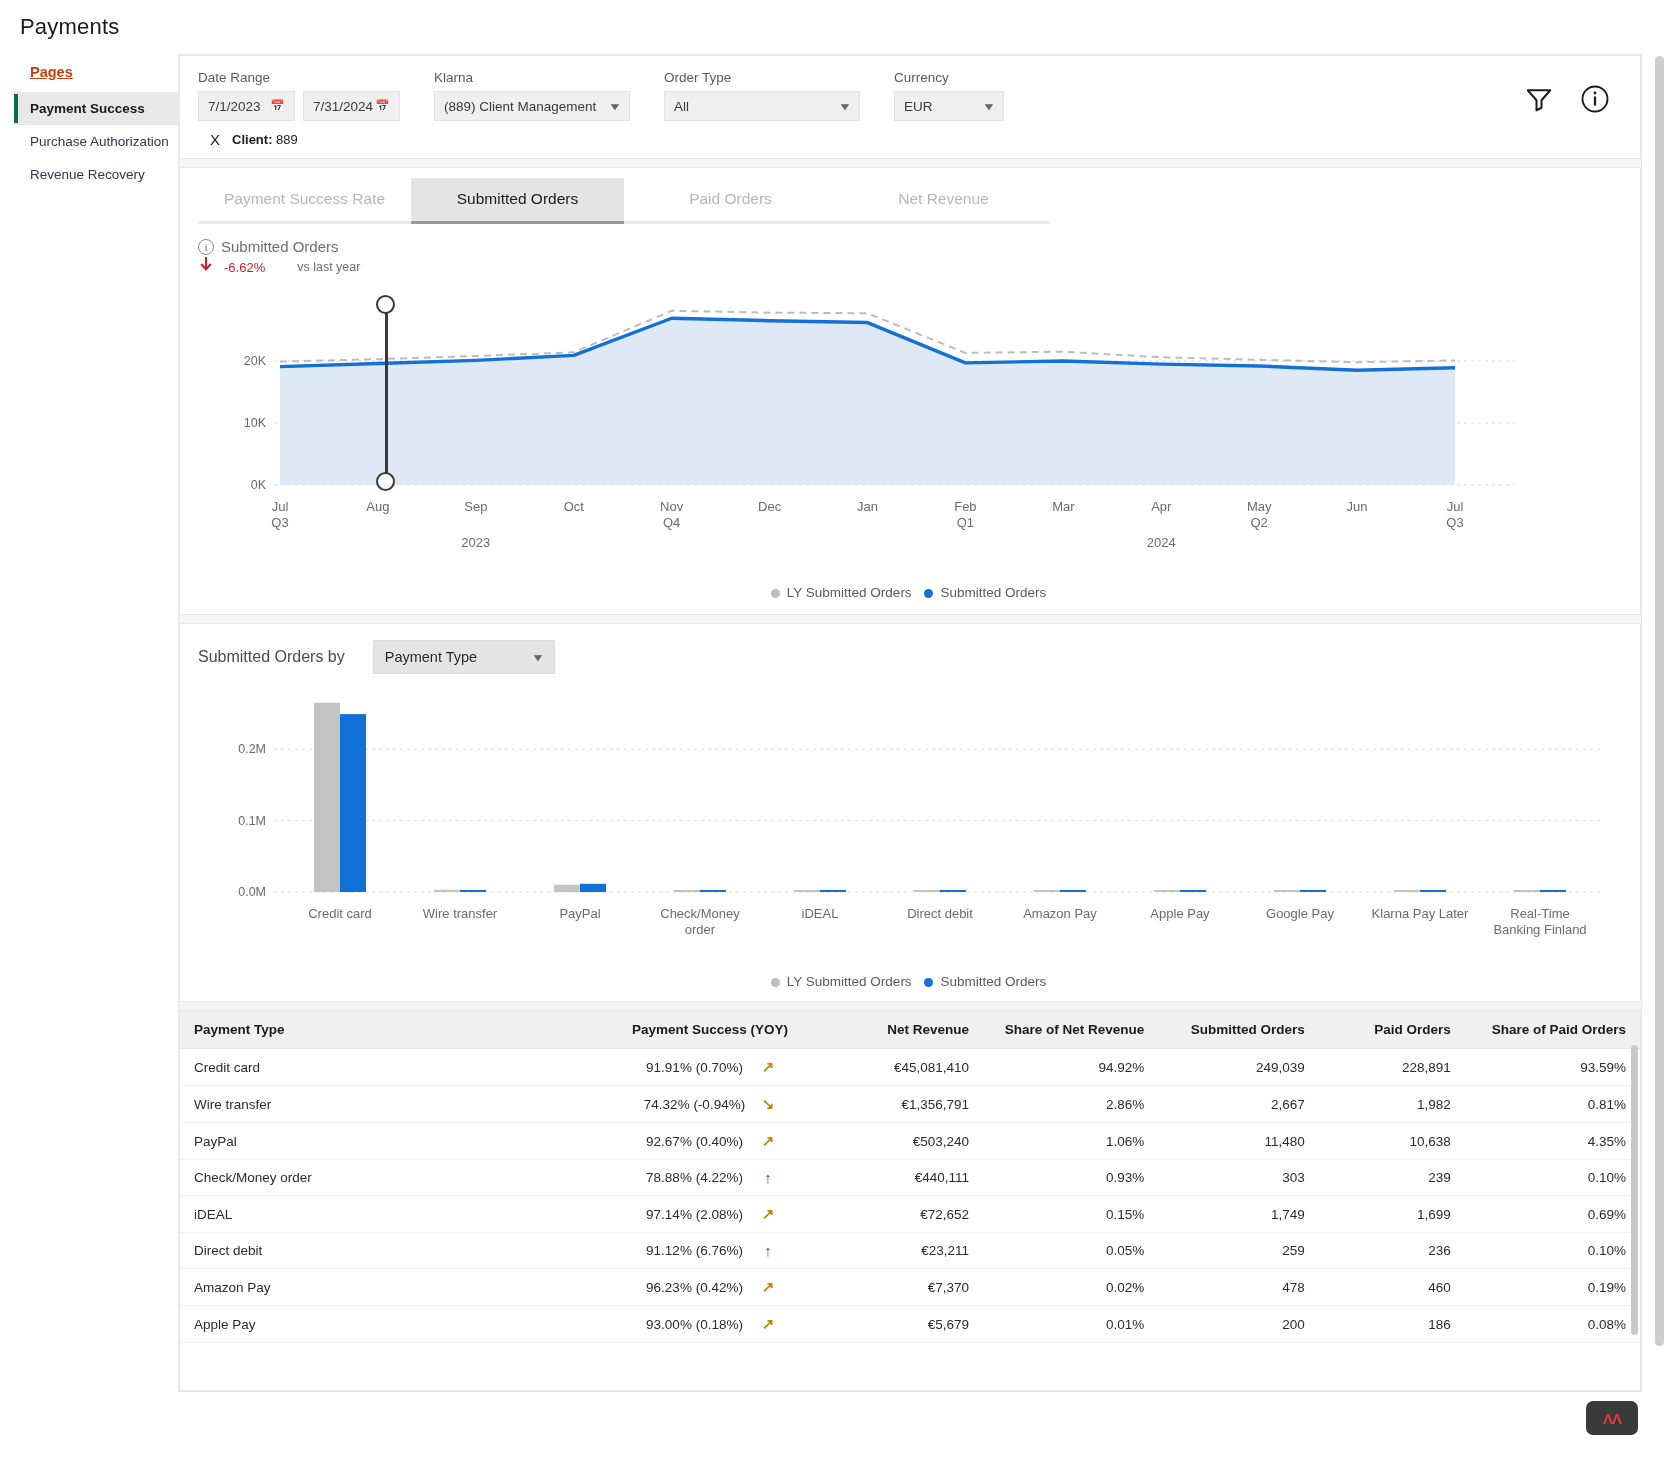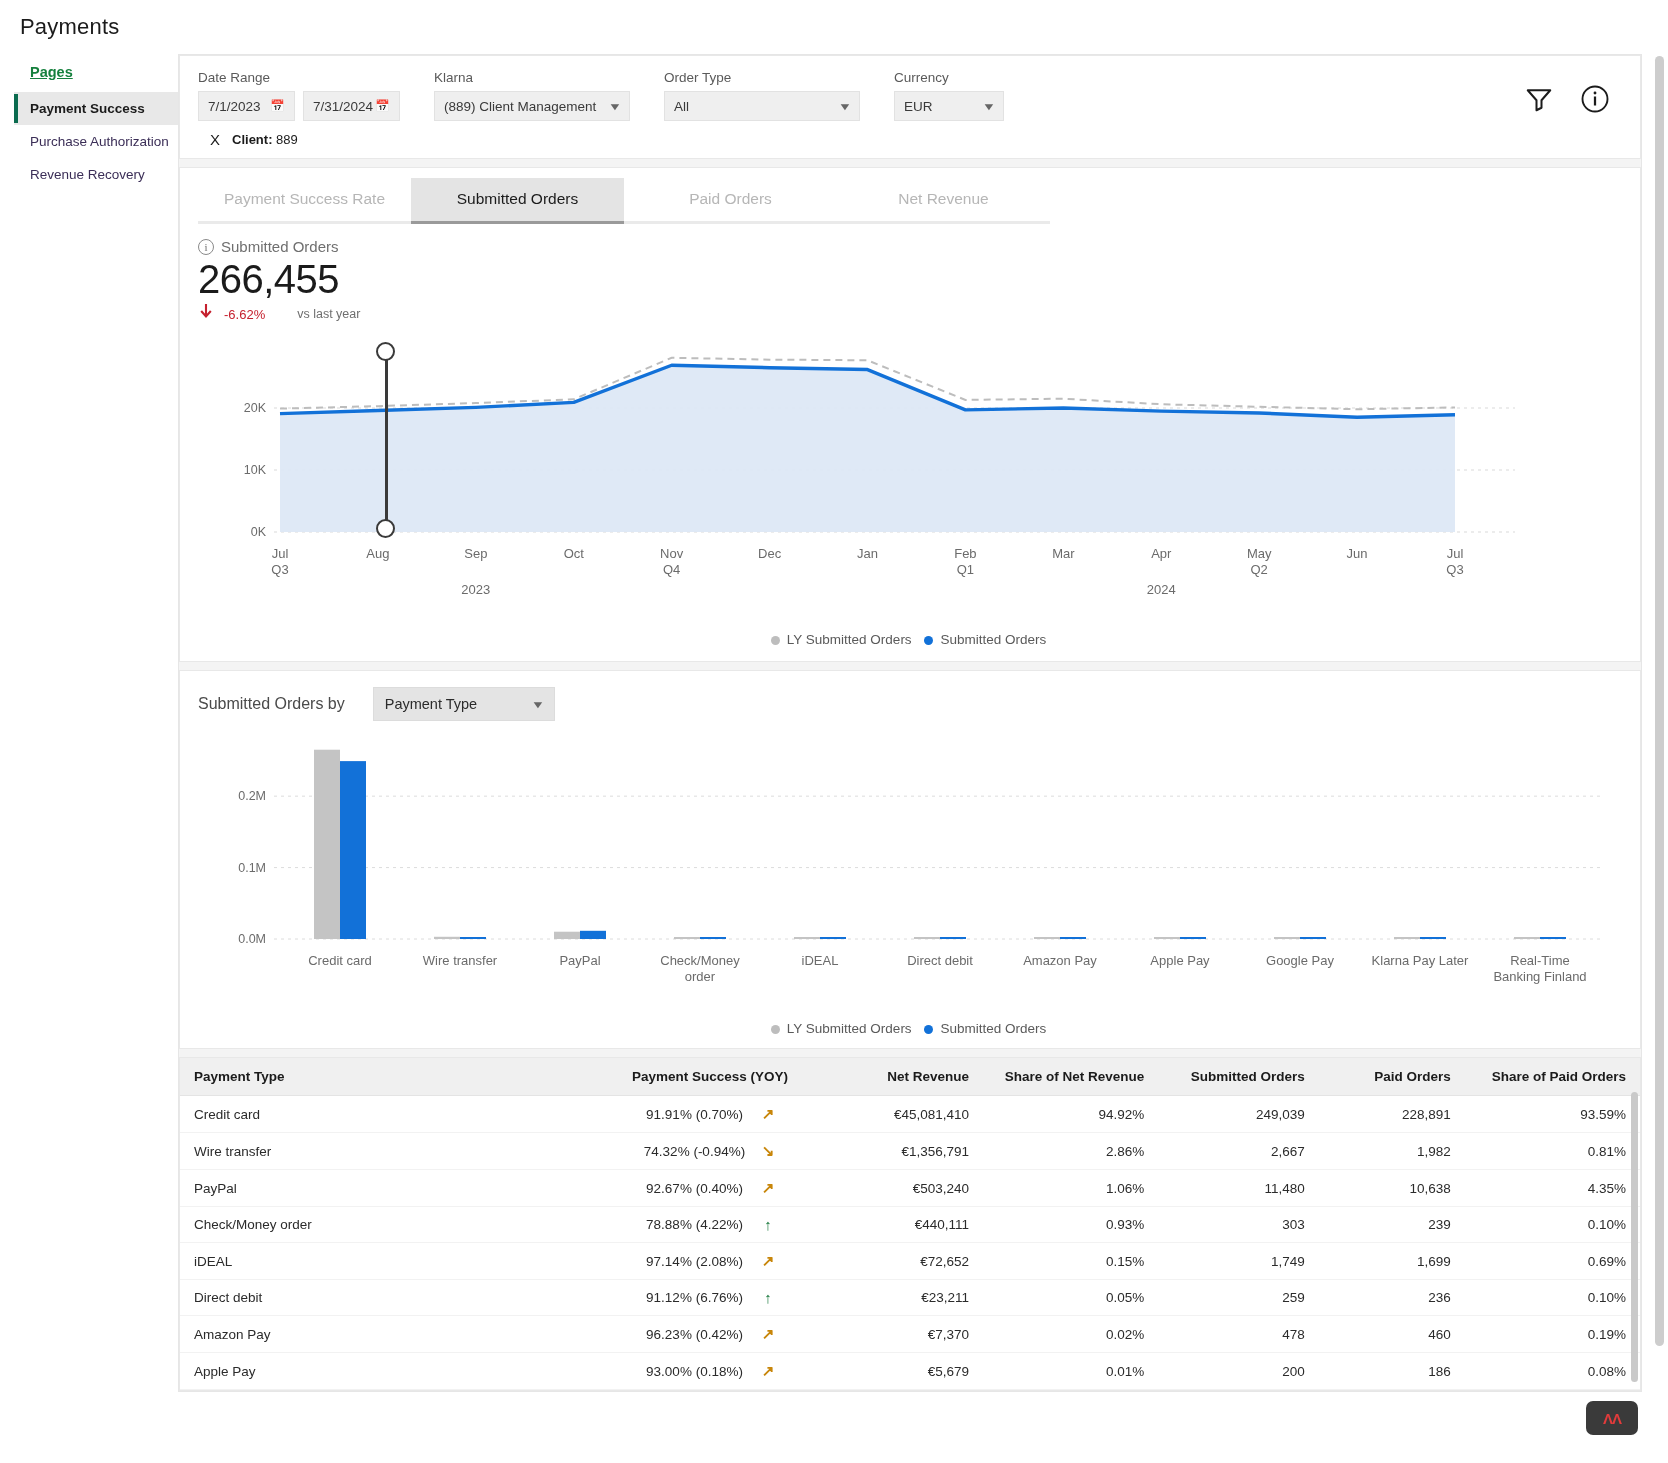--- a/index.html
+++ b/index.html
@@ -13,21 +13,21 @@
   }
   .page-title {
     font-size:22px; color:#1b1b1b; padding:14px 0 0 20px;
     font-weight:400; letter-spacing:.2px;
   }
   .layout { display:flex; padding:14px 0 0 0; }
 
   
   .sidebar { width:178px; flex:0 0 178px; padding-left:14px; }
   .sidebar-head {
-    font-size:14.5px; color:#15803d; font-weight:600;
+    font-size:14.5px; color:#c2410c; font-weight:600;
     padding:10px 0 12px 16px;
     text-decoration:underline;
   }
   .nav-item {
     font-size:13.5px; color:#3b2e57; padding:9px 0 9px 16px;
     position:relative; cursor:pointer;
   }
   .nav-item.active { background:#e8e8e8; color:#1b1b1b; font-weight:600; }
   .nav-item.active::before {
     content:""; position:absolute; left:0; top:2px; bottom:2px;
@@ -242,21 +242,20 @@
         <div class="tab active">Submitted Orders</div>
         <div class="tab">Paid Orders</div>
         <div class="tab">Net Revenue</div>
       </div>
 
       <div class="kpi">
         <div class="kpi-label">
           <span class="info-circle">i</span>
           <span>Submitted Orders</span>
         </div>
-        <div class="kpi-value">266,455</div>
         <div class="kpi-delta">
           <span>
             <svg width="16" height="20" viewBox="0 0 16 20">
                 <path d="M8 2 V13 M3.2 9 L8 14.4 L12.8 9" fill="none" stroke="#c5202e" stroke-width="2.1"></path>
               </svg>
           </span>
           <span class="pct">-6.62%</span>
           <span class="vs">vs last year</span>
         </div>
       </div>

